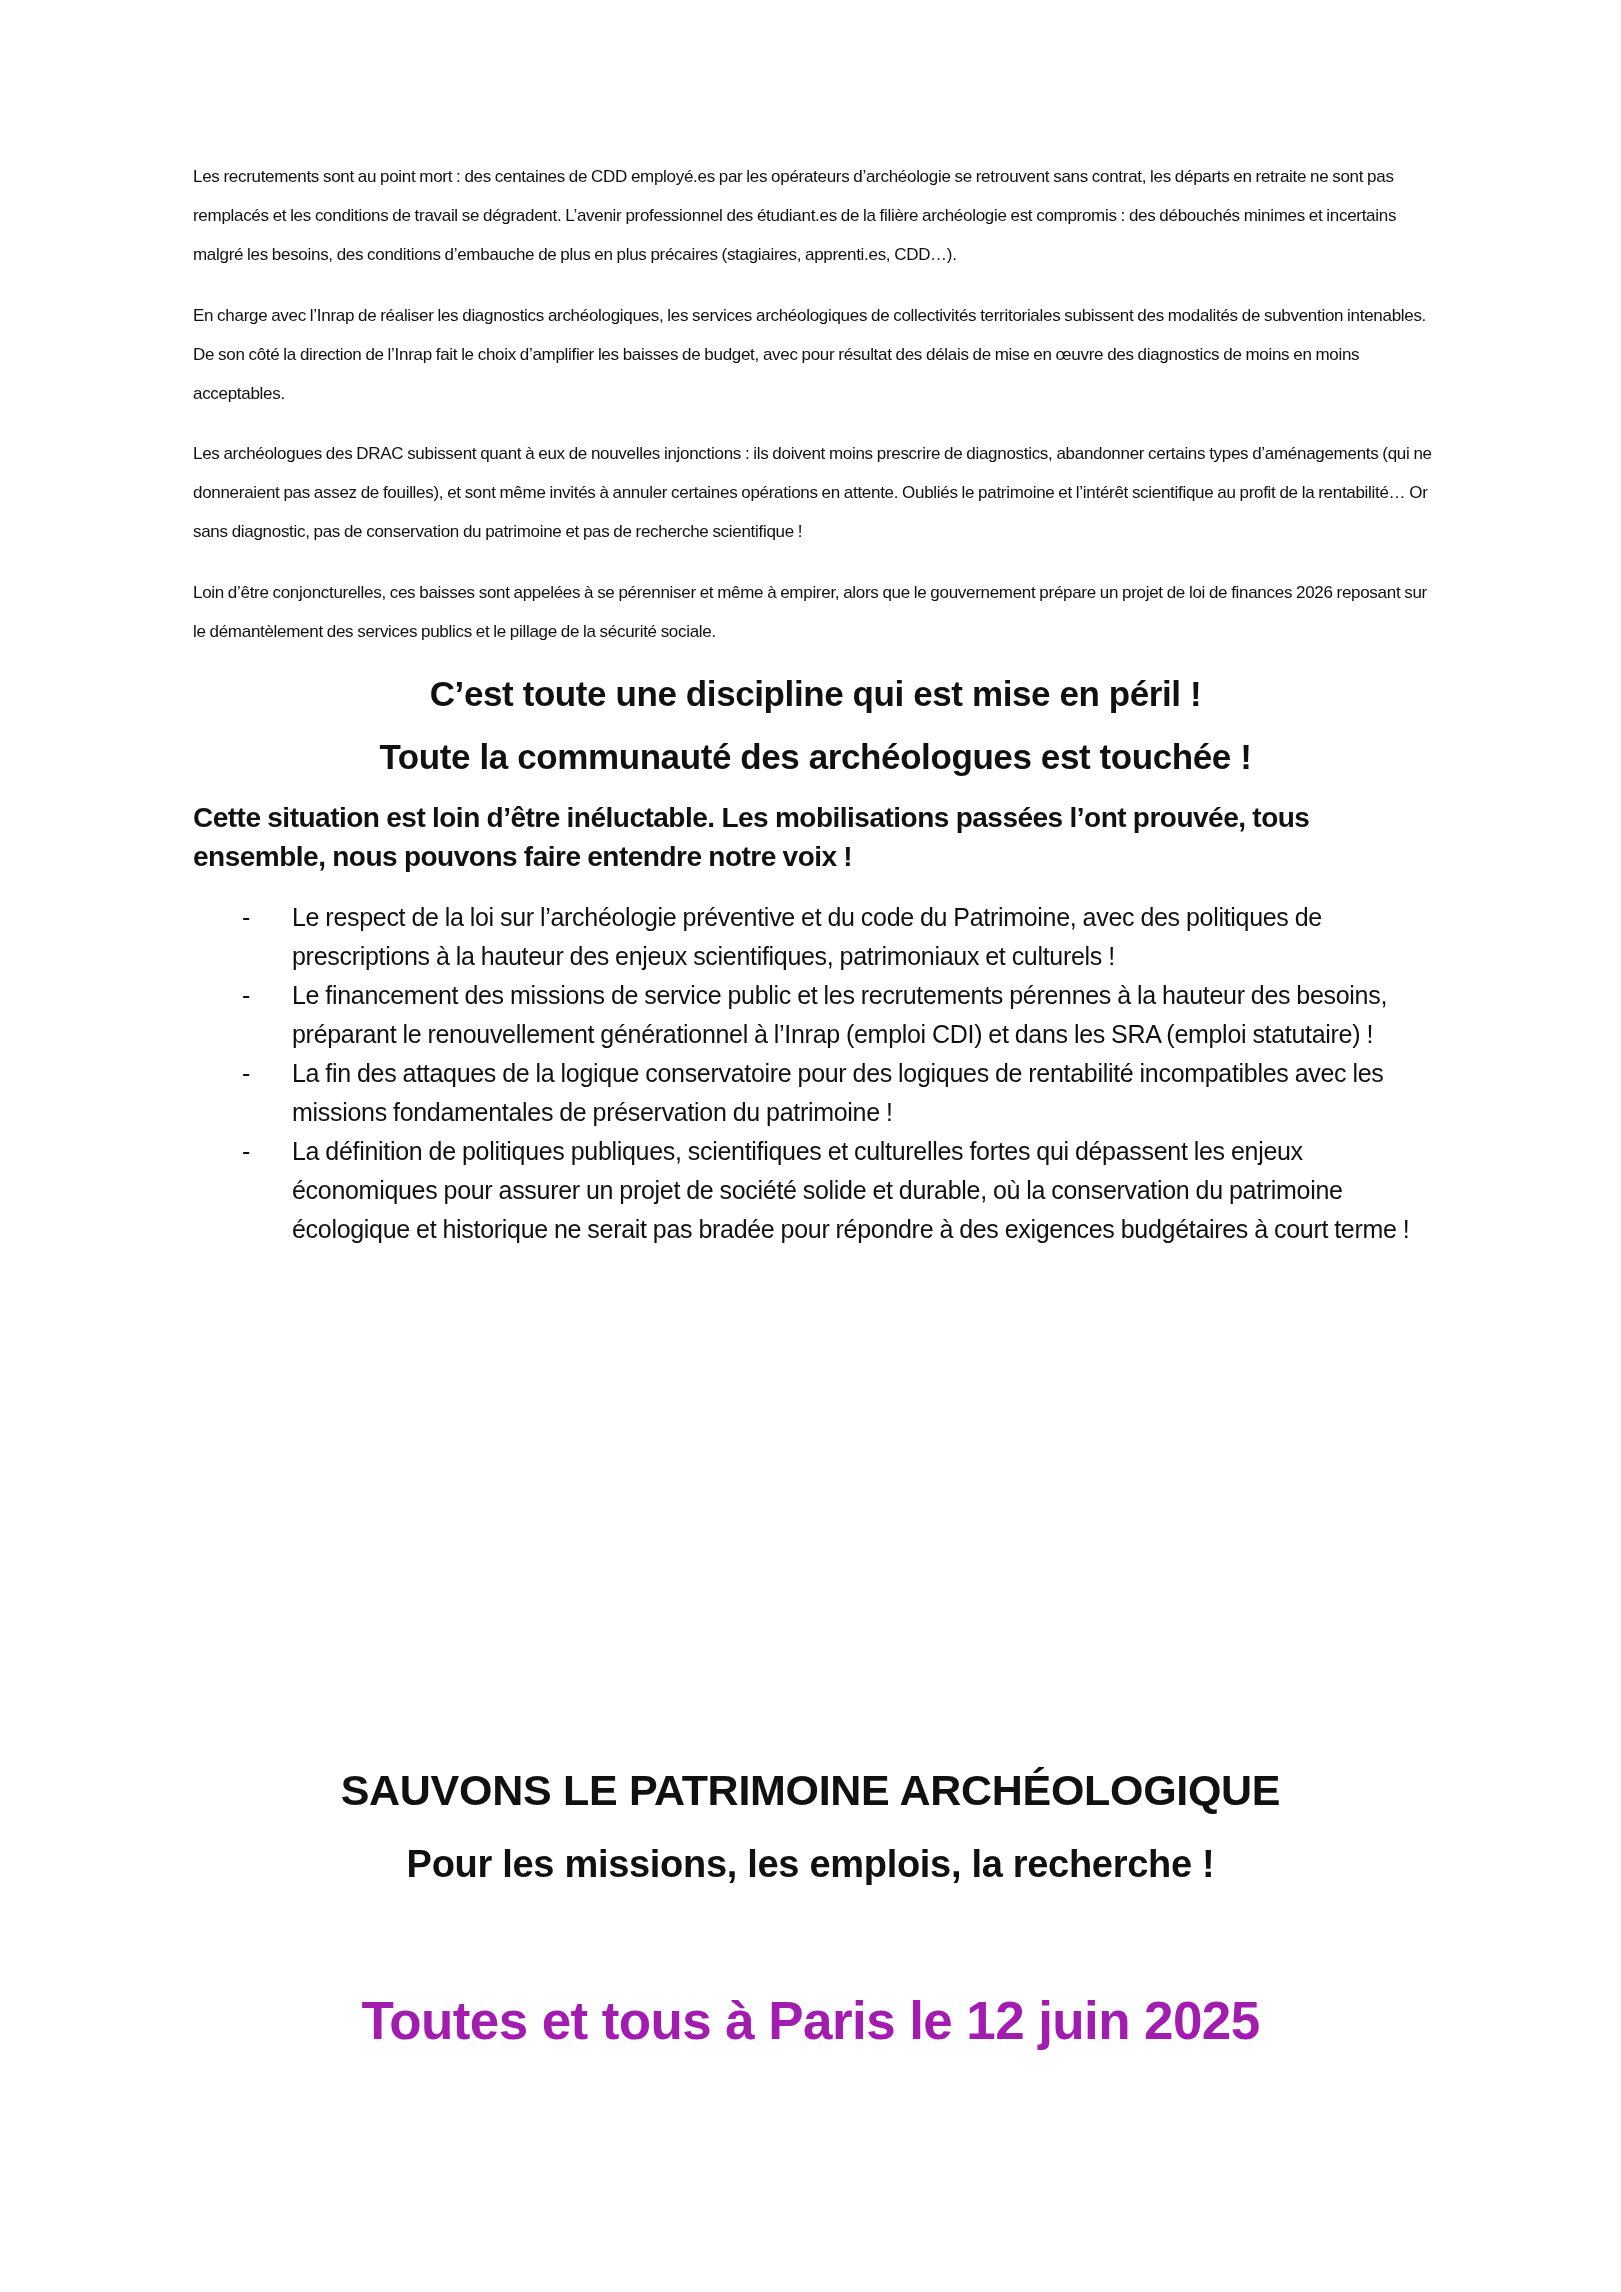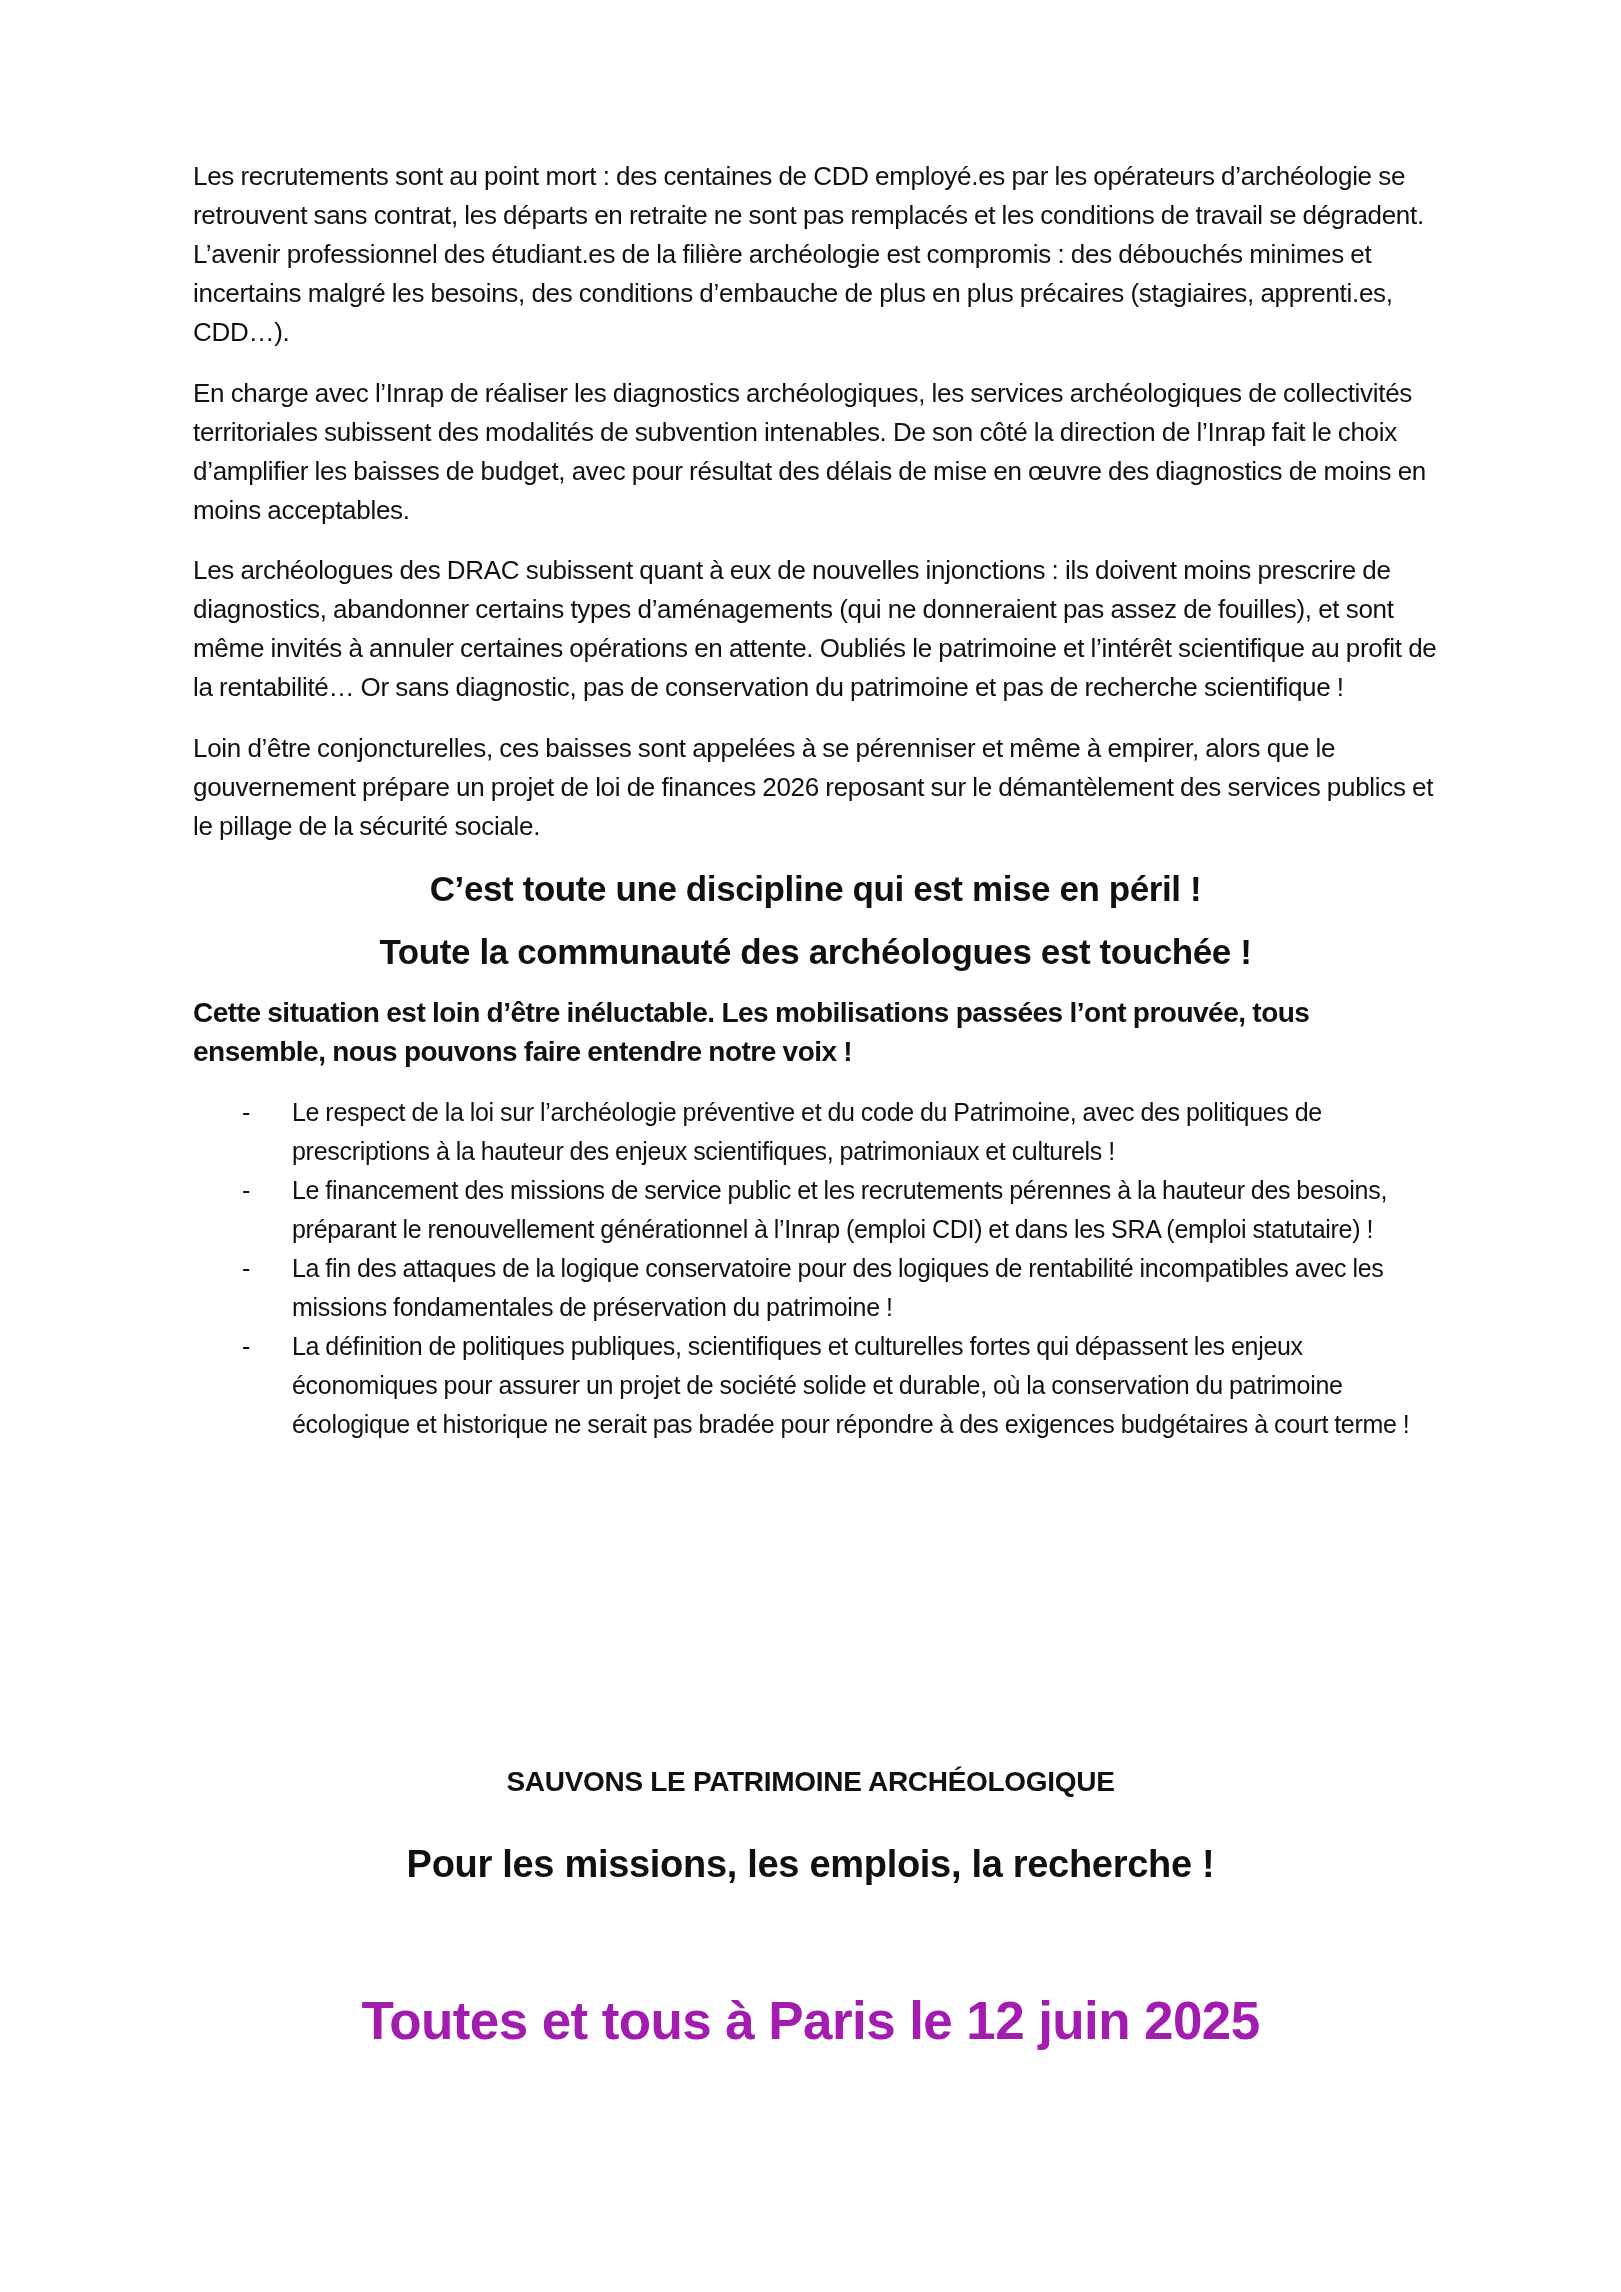--- a/index.html
+++ b/index.html
@@ -15,21 +15,21 @@
       font-family: "Liberation Sans", "DejaVu Sans", sans-serif;
       color: #111111;
     }
     .page {
       position: absolute;
       left: 193px;
       top: 157px;
       width: 1245px;
     }
     .para {
-      font-size: 26px;
+      font-size: 17px;
       line-height: 39px;
       margin: 0 0 21.6px 0;
       letter-spacing: -0.3px;
       word-spacing: -0.5px;
     }
     .heading {
       text-align: center;
       font-weight: bold;
       font-size: 35px;
       line-height: 43px;
@@ -67,21 +67,21 @@
     .slogan {
       position: absolute;
       left: 0;
       width: 1621px;
       text-align: center;
       font-weight: bold;
       color: #111111;
     }
     .slogan-main {
       top: 1766px;
-      font-size: 28px;
+      font-size: 43px;
       letter-spacing: -0.3px;
     }
     .slogan-sub {
       top: 1843px;
       font-size: 38px;
       letter-spacing: -0.3px;
     }
     .call {
       position: absolute;
       left: 0;

